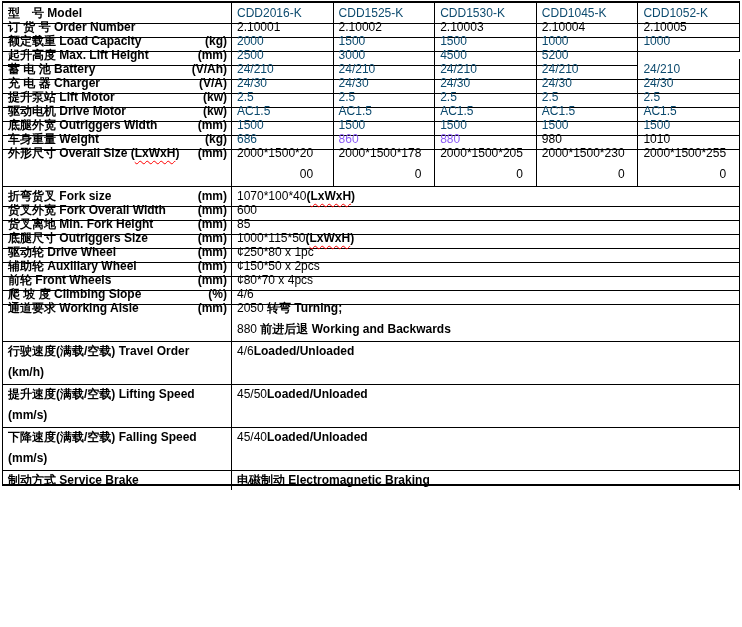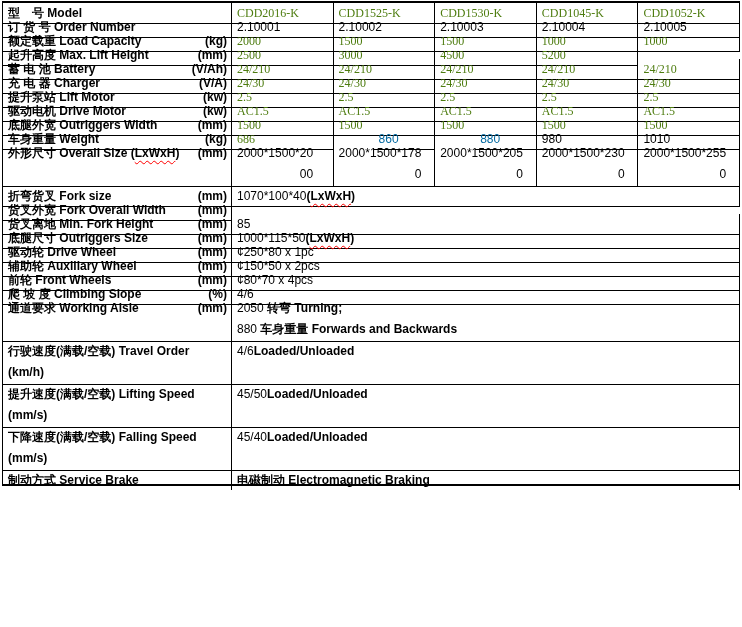--- a/index.html
+++ b/index.html
@@ -32,22 +32,22 @@
     padding:0 4px 0 5px;
     font-weight:bold;
     white-space:nowrap;
   }
   .label .unit{margin-left:4px;text-align:center;}
   .val{padding-left:5px;}
   .top{align-items:flex-start;line-height:21.4px;}
   .blk{display:block;padding-top:0;}
   .pre{white-space:pre-line;}
   .b{font-weight:bold;}
-  .c-blue{color:#4d7c0f;font-family:Liberation Serif, serif;}
-  .c-red{color:#0369a1;margin-left:40px;}
+  .c-blue{color:#0c4a6e;}
+  .c-red{color:#8b5cf6;}
   .c-black{color:#000;text-align:right;}
   .squig{
     text-decoration-line:underline;
     text-decoration-style:wavy;
     text-decoration-color:#ff0000;
     text-decoration-thickness:1px;
     text-underline-offset:3px;
   }
   .lline{line-height:21.4px;white-space:nowrap;}
 </style>
@@ -201,20 +201,21 @@
         <span>1070*100*40 </span>
         <span class="b"><span>(</span><span class="squig">LxWxH</span><span>)</span></span>
       </div>
   </div>
 
   <div class="row m h1">
     <div class="cell label">
         <span class="lab">货叉外宽 Fork Overall Width</span>
         <span class="unit">(mm)</span>
       </div>
+    <div class="cell val">600</div>
   </div>
 
   <div class="row m h1">
     <div class="cell label">
         <span class="lab">货叉离地 Min. Fork Height</span>
         <span class="unit">(mm)</span>
       </div>
     <div class="cell val">85</div>
   </div>
 
@@ -261,21 +262,21 @@
     <div class="cell val">4/6</div>
   </div>
 
   <div class="row m h2">
     <div class="cell label top">
         <span class="lab">通道要求 Working Aisle</span>
         <span class="unit">(mm)</span>
       </div>
     <div class="cell val blk">
       <div class="lline"><span>2050 </span><span class="b">转弯 Turning;</span></div>
-      <div class="lline"><span>880 </span><span class="b">车身重量 Forwards and Backwards</span></div>
+      <div class="lline"><span>880 </span><span class="b">前进后退 Working and Backwards</span></div>
     </div>
   </div>
 
   <div class="row m h2">
     <div class="cell label blk">
       <div class="lline">行驶速度(满载/空载) Travel Order</div>
       <div class="lline">(km/h)</div>
     </div>
     <div class="cell val top">
         <span>4/6 </span>

